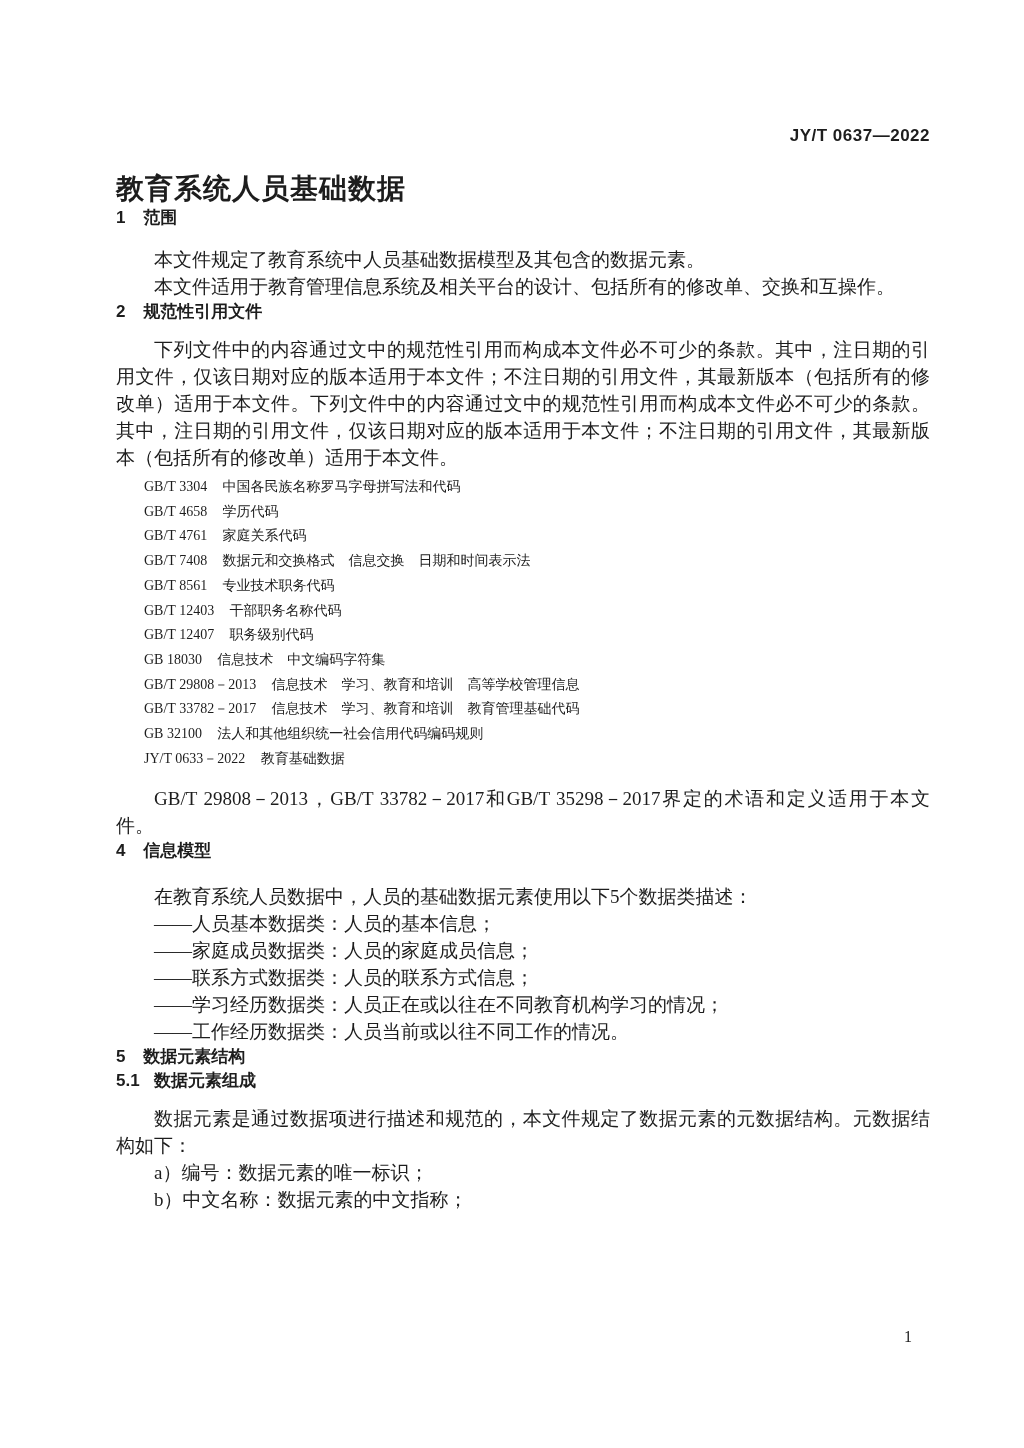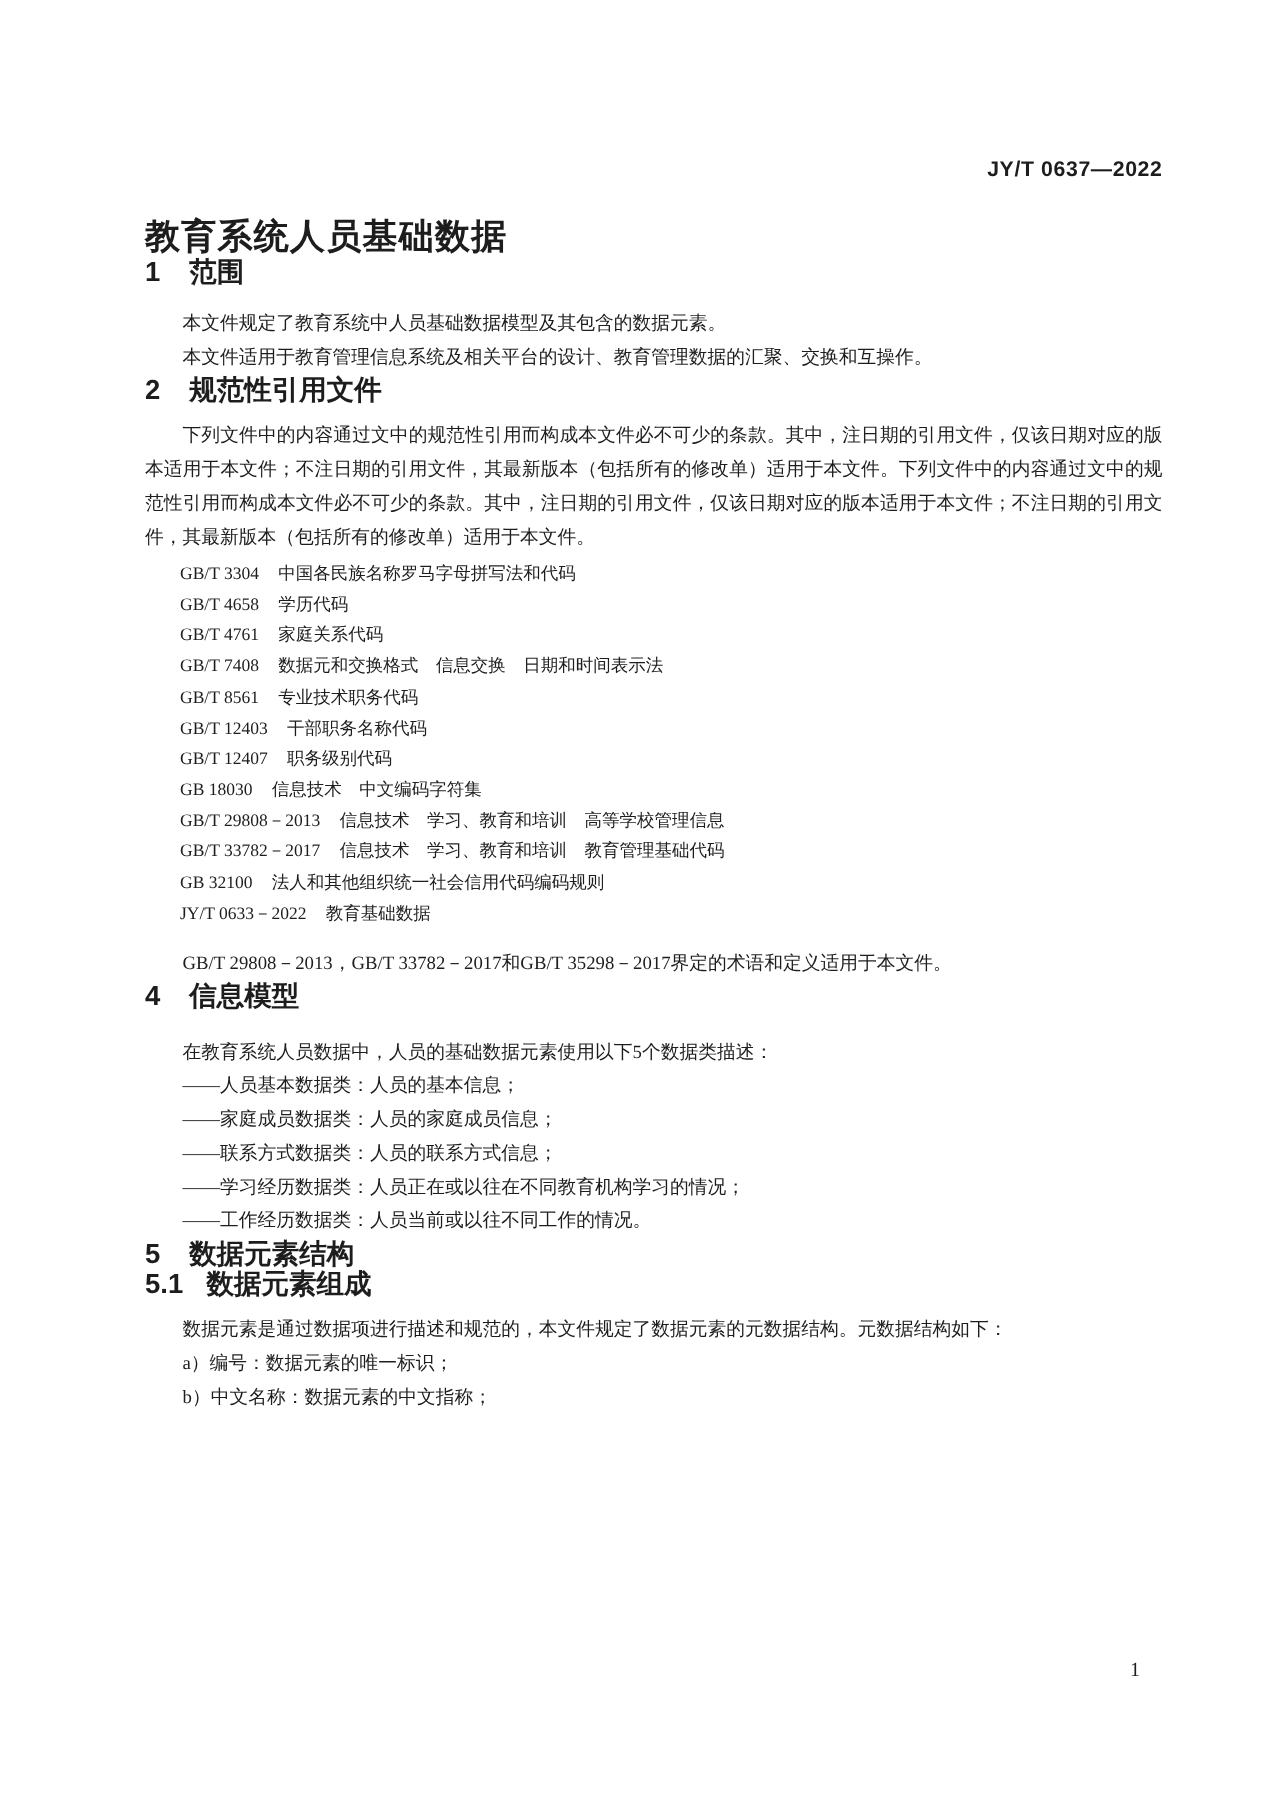--- a/index.html
+++ b/index.html
@@ -27,28 +27,28 @@
     font-family:"Liberation Sans","DejaVu Sans",sans-serif;
     font-weight:700;
     font-size:28px;
     line-height:34px;
     letter-spacing:1px;
   }
   h2.clause-h{
     margin:0;
     font-family:"Liberation Sans","DejaVu Sans",sans-serif;
     font-weight:700;
-    font-size:22px;
+    font-size:17px;
     line-height:24px;
   }
   .cnum{margin-right:1.05em;}
   .subnum{margin-right:0.85em;}
   p{
     margin:0;
-    font-size:15px;
+    font-size:19px;
     line-height:27px;
     text-align:justify;
   }
   .indent{text-indent:2em;}
   .hang{padding-left:2em;}
   .refs{margin-top:4px;font-size:14px;line-height:24.7px;}
   .ref-line{padding-left:2em;}
   .ref-code{margin-right:1.1em;}
   .mt-46{margin-top:46px;}
   .mt-38{margin-top:38px;}
@@ -73,21 +73,21 @@
   <div class="content">
 
     <div class="doc-header">JY/T 0637—2022</div>
 
     <h1 class="doc-title">教育系统人员基础数据</h1>
 
     <h2 class="clause-h mt-46">
       <span class="cnum">1</span><span>范围</span>
     </h2>
     <p class="indent mt-16">本文件规定了教育系统中人员基础数据模型及其包含的数据元素。</p>
-    <p class="indent">本文件适用于教育管理信息系统及相关平台的设计、教育管理数据的汇聚、交换和互操作。</p>
+    <p class="indent">本文件适用于教育管理信息系统及相关平台的设计、包括所有的修改单、交换和互操作。</p>
 
     <h2 class="clause-h mt-12">
       <span class="cnum">2</span><span>规范性引用文件</span>
     </h2>
     <p class="indent mt-12">下列文件中的内容通过文中的规范性引用而构成本文件必不可少的条款。其中，注日期的引用文件，仅该日期对应的版本适用于本文件；不注日期的引用文件，其最新版本（包括所有的修改单）适用于本文件。下列文件中的内容通过文中的规范性引用而构成本文件必不可少的条款。其中，注日期的引用文件，仅该日期对应的版本适用于本文件；不注日期的引用文件，其最新版本（包括所有的修改单）适用于本文件。</p>
 
     <div class="refs">
       <div class="ref-line"><span class="ref-code">GB/T 3304</span><span>中国各民族名称罗马字母拼写法和代码</span></div>
       <div class="ref-line"><span class="ref-code">GB/T 4658</span><span>学历代码</span></div>
       <div class="ref-line"><span class="ref-code">GB/T 4761</span><span>家庭关系代码</span></div>

